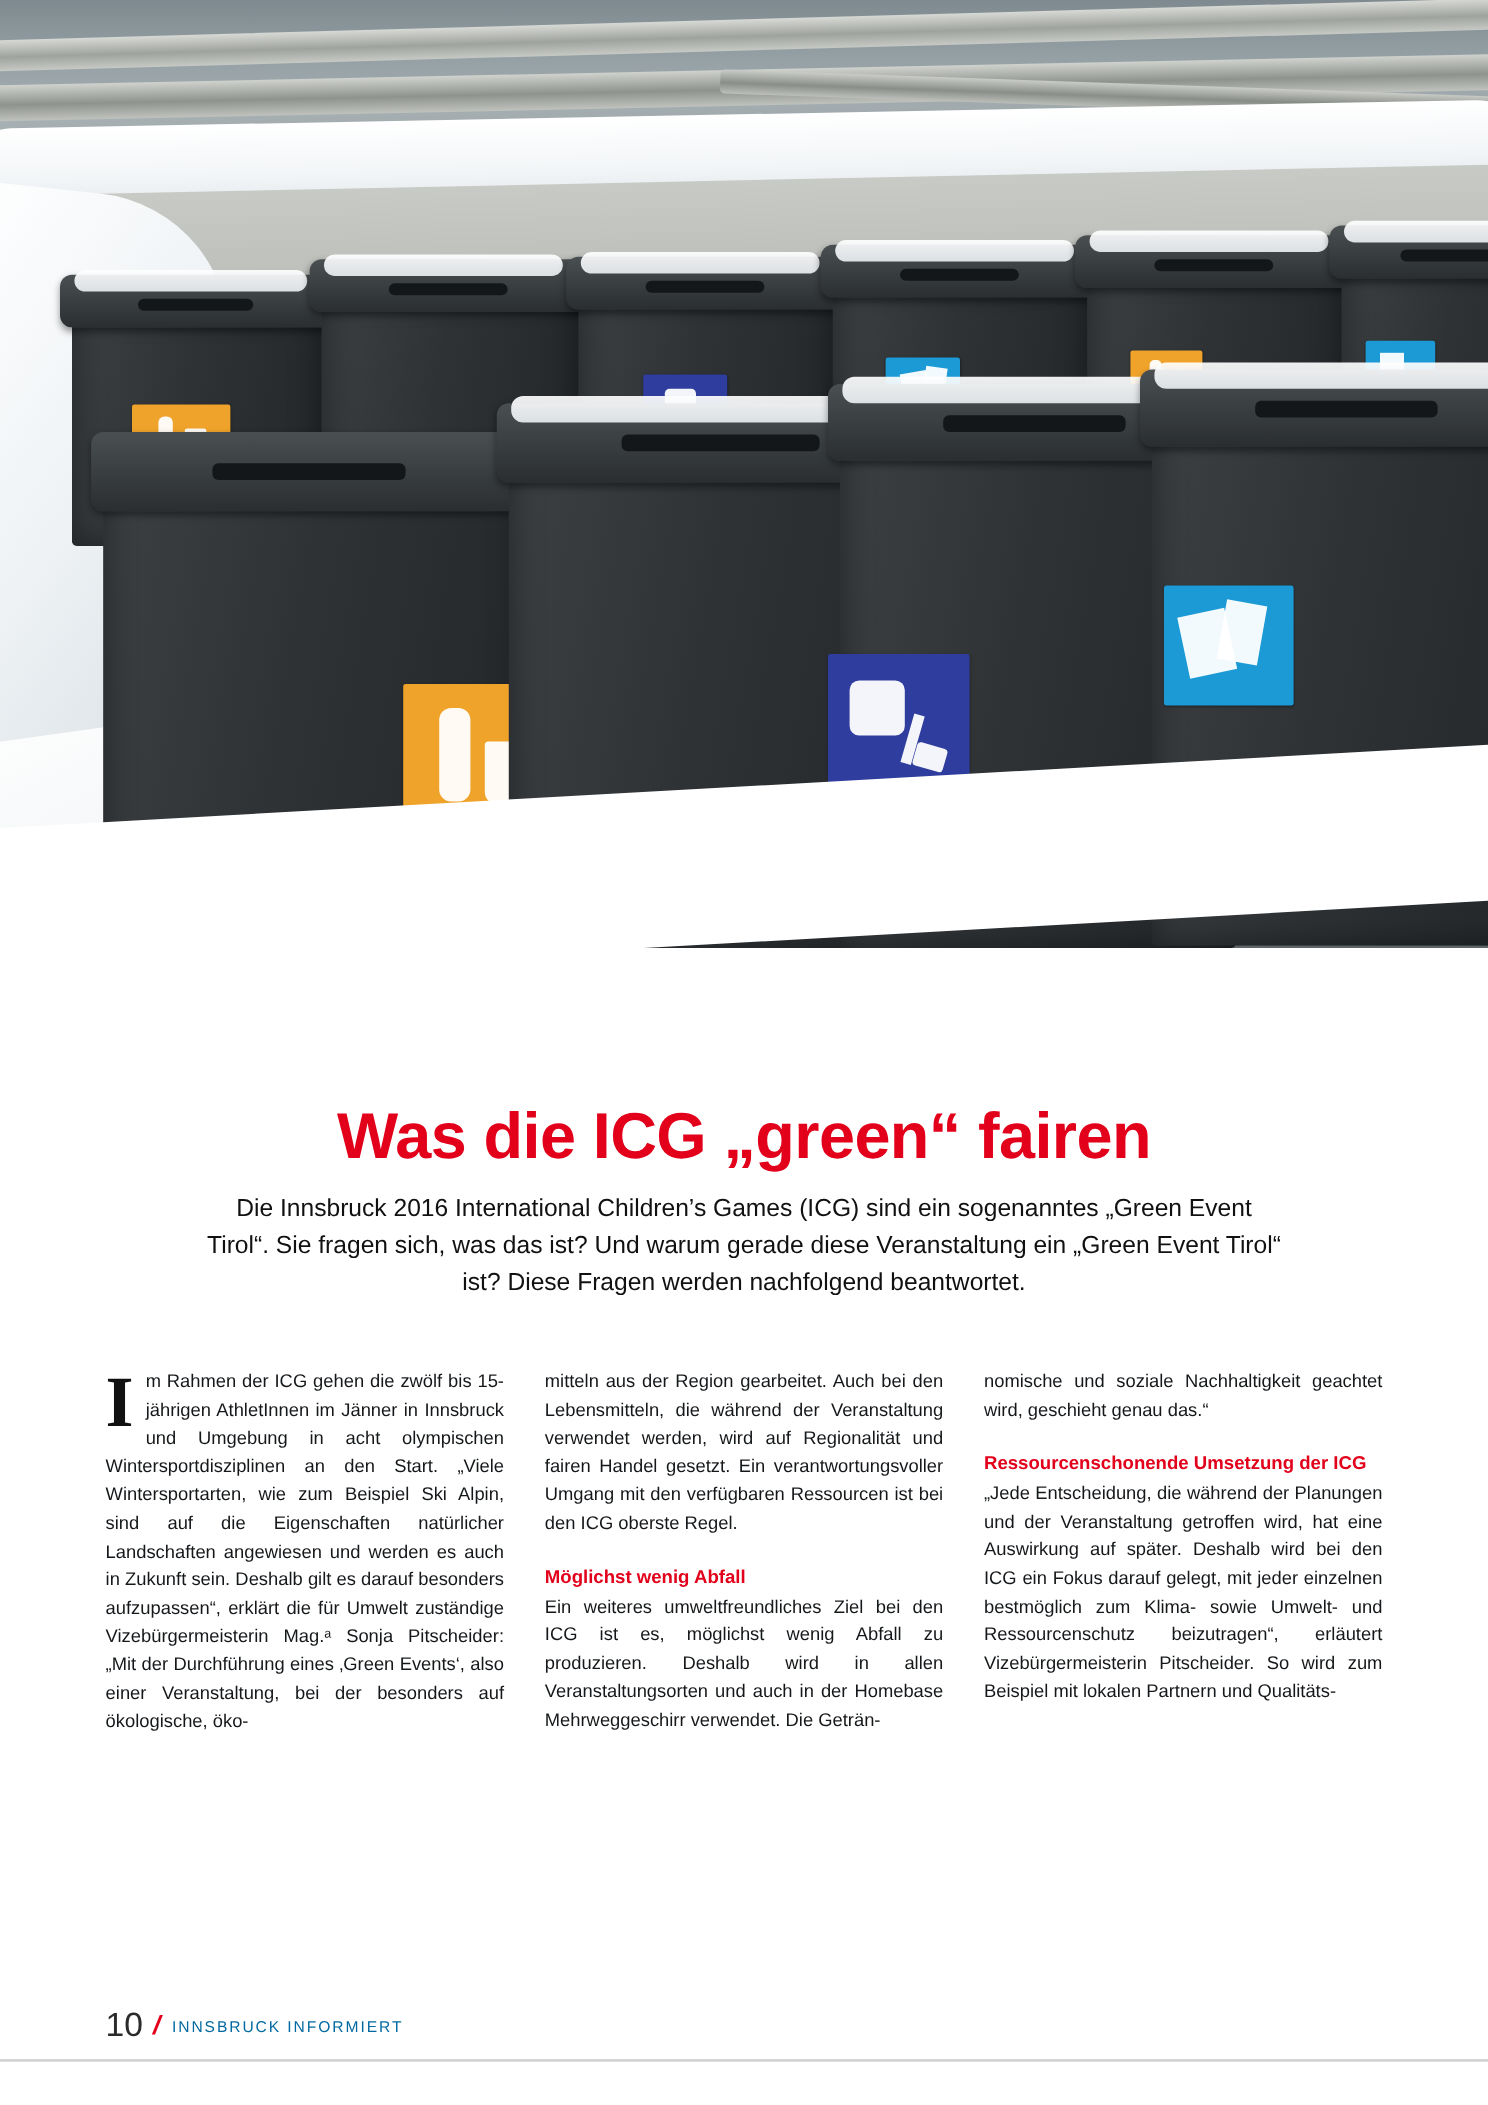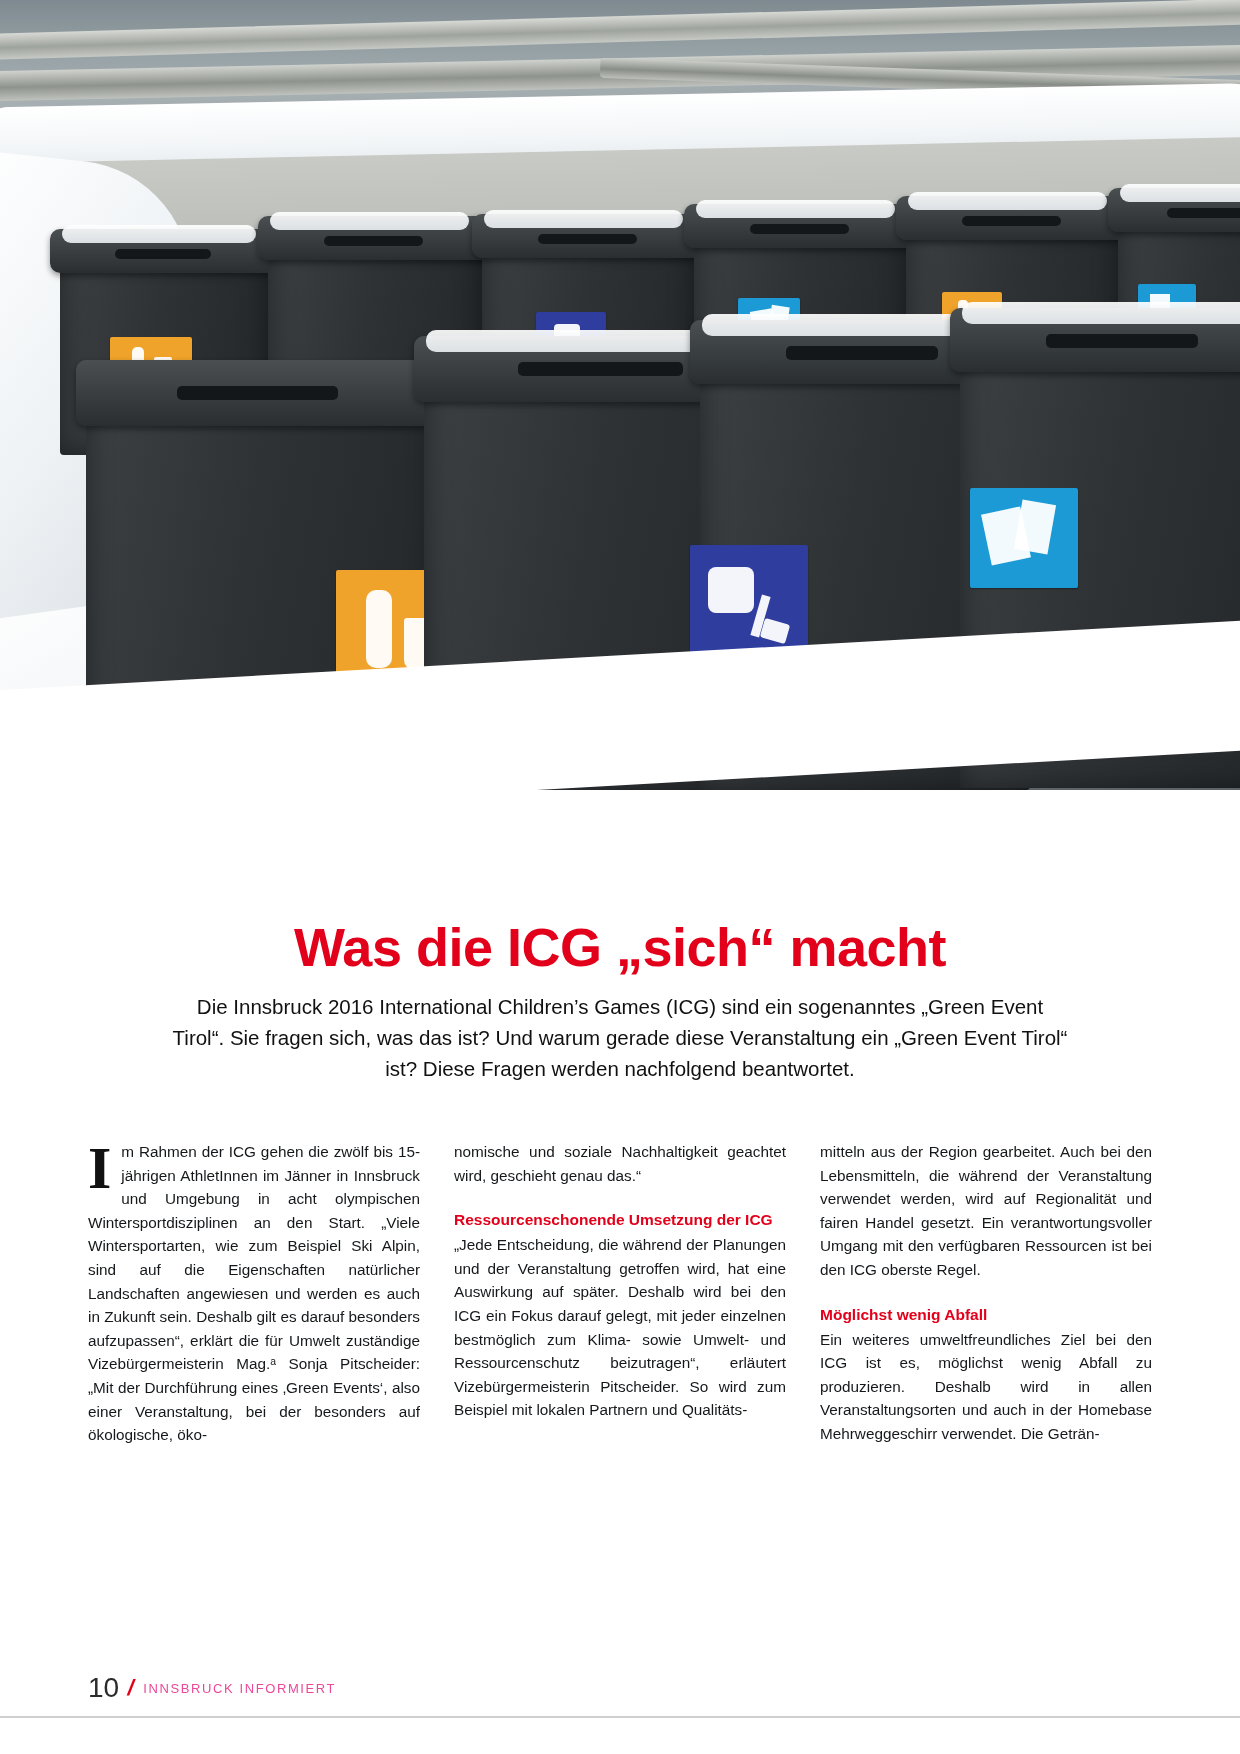--- a/index.html
+++ b/index.html
@@ -243,21 +243,21 @@
   .footer .slash {
     font-size: 22px;
     font-weight: bold;
     color: #e2001a;
     transform: skewX(-12deg);
     display: inline-block;
   }
   .footer .mast {
     font-size: 13px;
     letter-spacing: 1.6px;
-    color: #ec4899;
+    color: #0369a1;
   }
   .footrule {
     position: absolute;
     left: 0;
     top: 1716px;
     width: 1240px;
     height: 2px;
     background: #cfcfcf;
   }
 </style>
@@ -365,41 +365,41 @@
     <div class="sticker cyan" style="left:10px; top:140px; width:108px; height:100px;">
       <div class="g" style="left:16px; top:22px; width:40px; height:52px; transform:rotate(-12deg);"></div>
       <div class="g" style="left:48px; top:14px; width:34px; height:50px; transform:rotate(10deg);"></div>
     </div>
   </div>
 
   <div class="credit">© ITS</div>
   <div class="photo-cut"></div>
 </div>
 
-<h1 class="headline">Was die ICG „sich“ macht</h1>
+<h1 class="headline">Was die ICG „green“ fairen</h1>
 <p class="standfirst">Die Innsbruck 2016 International Children’s Games (ICG) sind ein sogenanntes „Green Event Tirol“. Sie fragen sich, was das ist? Und warum gerade diese Veranstaltung ein „Green Event Tirol“ ist? Diese Fragen werden nachfolgend beantwortet.</p>
 
 <div class="columns">
 
   <div class="col">
     <p class="dropcap-para">
       <span class="dropcap">I</span><span>m Rahmen der ICG gehen die zwölf bis 15-jährigen AthletInnen im Jänner in Innsbruck und Umgebung in acht olympischen Wintersportdisziplinen an den Start. „Viele Wintersportarten, wie zum Beispiel Ski Alpin, sind auf die Eigenschaften natürlicher Landschaften angewiesen und werden es auch in Zukunft sein. Deshalb gilt es darauf besonders aufzupassen“, erklärt die für Umwelt zuständige Vizebürgermeisterin Mag.ᵃ Sonja Pitscheider: „Mit der Durchführung eines ‚Green Events‘, also einer Veranstaltung, bei der besonders auf ökologische, öko-</span>
     </p>
   </div>
 
   <div class="col">
+    <p>mitteln aus der Region gearbeitet. Auch bei den Lebensmitteln, die während der Veranstaltung verwendet werden, wird auf Regionalität und fairen Handel gesetzt. Ein verantwortungsvoller Umgang mit den verfügbaren Ressourcen ist bei den ICG oberste Regel.</p>
+    <div class="subhead">Möglichst wenig Abfall</div>
+    <p>Ein weiteres umweltfreundliches Ziel bei den ICG ist es, möglichst wenig Abfall zu produzieren. Deshalb wird in allen Veranstaltungsorten und auch in der Homebase Mehrweggeschirr verwendet. Die Geträn-</p>
+  </div>
+
+  <div class="col">
     <p>nomische und soziale Nachhaltigkeit geachtet wird, geschieht genau das.“</p>
     <div class="subhead">Ressourcenschonende Umsetzung der ICG</div>
     <p>„Jede Entscheidung, die während der Planungen und der Veranstaltung getroffen wird, hat eine Auswirkung auf später. Deshalb wird bei den ICG ein Fokus darauf gelegt, mit jeder einzelnen bestmöglich zum Klima- sowie Umwelt- und Ressourcenschutz beizutragen“, erläutert Vizebürgermeisterin Pitscheider. So wird zum Beispiel mit lokalen Partnern und Qualitäts-</p>
-  </div>
-
-  <div class="col">
-    <p>mitteln aus der Region gearbeitet. Auch bei den Lebensmitteln, die während der Veranstaltung verwendet werden, wird auf Regionalität und fairen Handel gesetzt. Ein verantwortungsvoller Umgang mit den verfügbaren Ressourcen ist bei den ICG oberste Regel.</p>
-    <div class="subhead">Möglichst wenig Abfall</div>
-    <p>Ein weiteres umweltfreundliches Ziel bei den ICG ist es, möglichst wenig Abfall zu produzieren. Deshalb wird in allen Veranstaltungsorten und auch in der Homebase Mehrweggeschirr verwendet. Die Geträn-</p>
   </div>
 
 </div>
 
 <div class="footer">
   <span class="pagenum">10</span>
   <span class="slash">/</span>
   <span class="mast">INNSBRUCK INFORMIERT</span>
 </div>
 <div class="footrule"></div>

